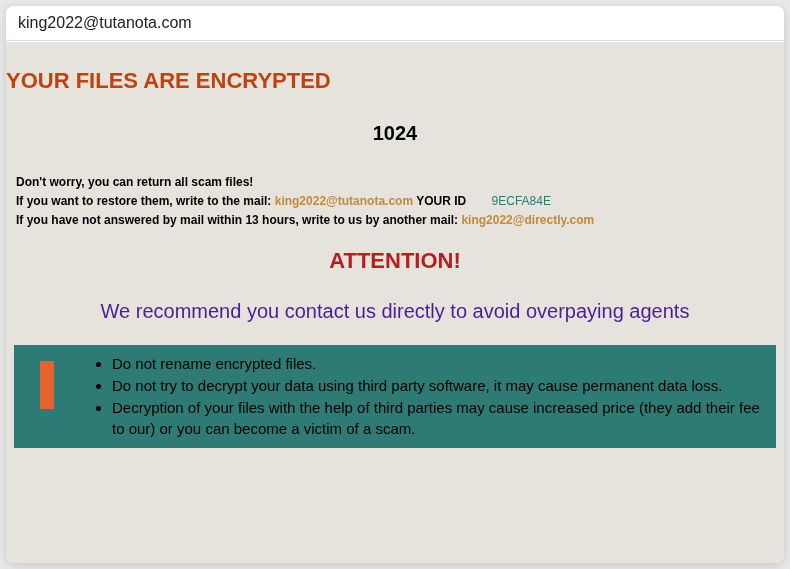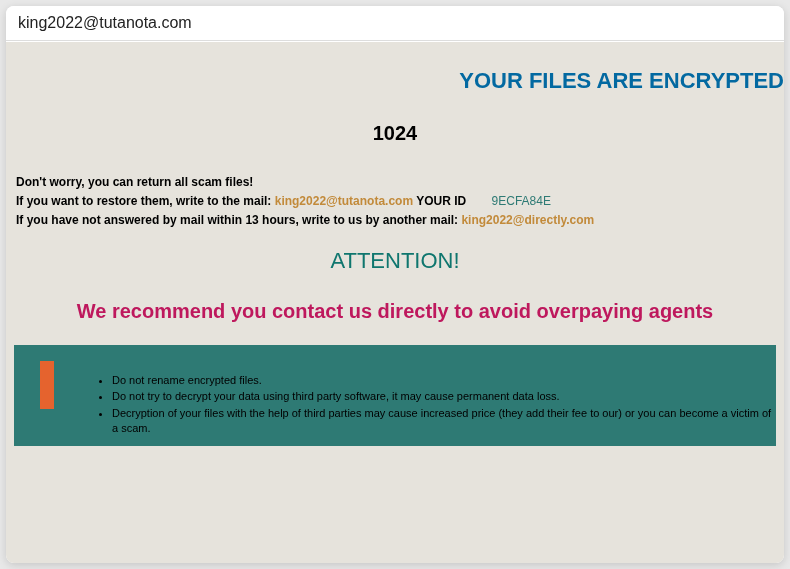--- a/index.html
+++ b/index.html
@@ -58,24 +58,24 @@
     }
     .watermark .line1 {
       font-size: 240px;
       letter-spacing: -10px;
     }
     .watermark .line2 {
       font-size: 110px;
       letter-spacing: -4px;
     }
     .heading1 {
-      text-align: right;
+      text-align: left;
       font-size: 22px;
       font-weight: bold;
-      color: #0369a1;
+      color: #c2410c;
       padding-top: 26px;
       position: relative;
       z-index: 2;
     }
     .heading2 {
       text-align: center;
       font-size: 20px;
       font-weight: bold;
       color: #000;
       padding-top: 28px;
@@ -99,31 +99,31 @@
       font-weight: bold;
     }
     .id-highlight {
       color: #2e7a74;
       font-weight: normal;
       padding-left: 22px;
     }
     .heading3 {
       text-align: center;
       font-size: 22px;
-      font-weight: normal;
-      color: #0f766e;
+      font-weight: bold;
+      color: #b91c1c;
       padding-top: 18px;
       position: relative;
       z-index: 2;
     }
     .heading4 {
       text-align: center;
       font-size: 20px;
-      font-weight: bold;
-      color: #be185d;
+      font-weight: normal;
+      color: #4c1d95;
       padding-top: 26px;
       position: relative;
       z-index: 2;
     }
     .warning-box {
       position: relative;
       margin-top: 22px;
       margin-left: 8px;
       margin-right: 8px;
       background: #2e7a74;
@@ -134,24 +134,23 @@
     .warning-accent {
       position: absolute;
       left: 26px;
       top: 16px;
       width: 14px;
       height: 48px;
       background: #e5632e;
     }
     .warning-list {
       list-style: disc;
-      font-size: 11px;
+      font-size: 15px;
       color: #000;
       padding-left: 16px;
-      margin-top: 20px;
     }
     .warning-list li {
       margin-bottom: 1px;
       line-height: 1.4;
     }
   </style>
 </head>
 <body>
 
 <div class="window">

